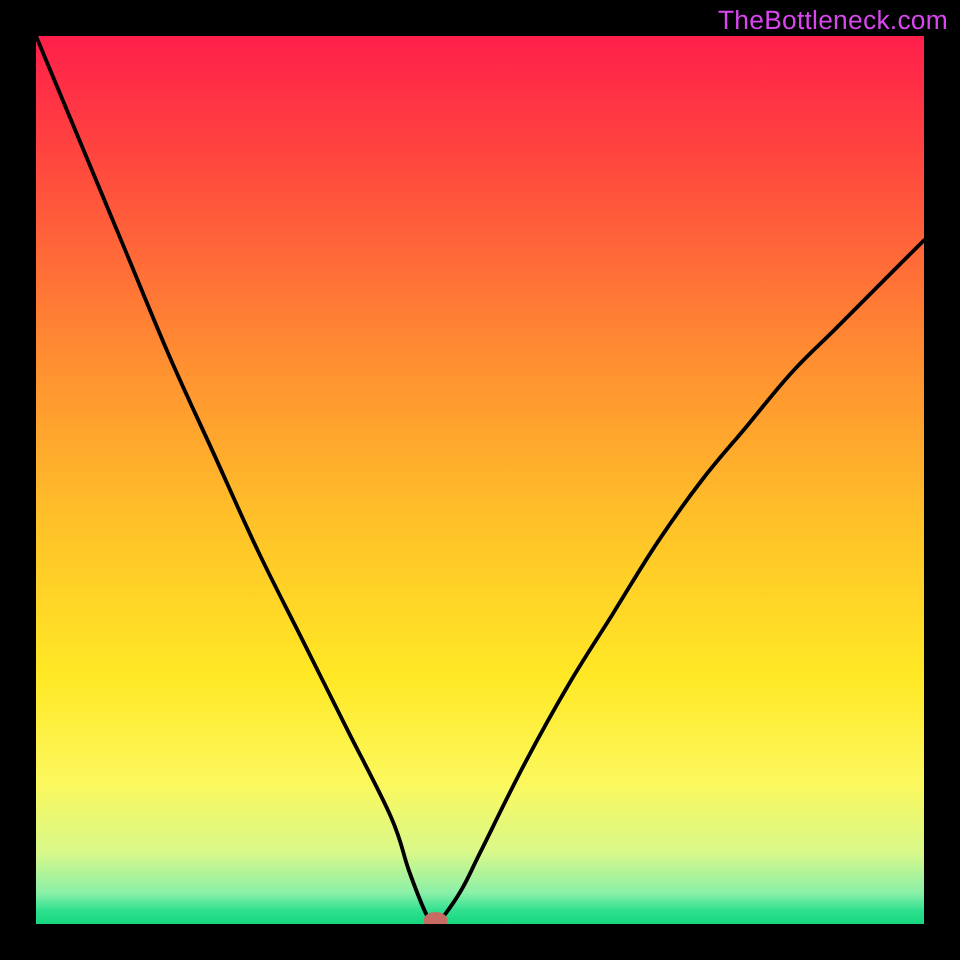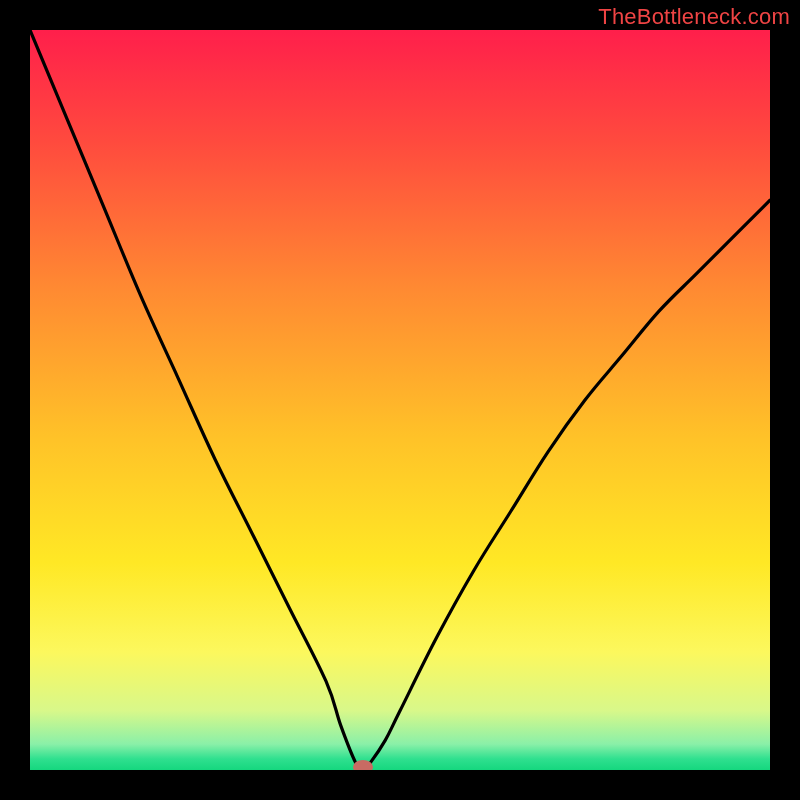--- a/index.html
+++ b/index.html
@@ -16,21 +16,21 @@
     width: 800px;
     height: 800px;
     background: #000;
   }
   .watermark {
     position: absolute;
     top: 4px;
     right: 10px;
     font-size: 22px;
     font-weight: 500;
-    color: #ef4444;
+    color: #d946ef;
     letter-spacing: 0.2px;
     z-index: 5;
     user-select: none;
   }
   svg {
     position: absolute;
     top: 0;
     left: 0;
   }
 </style>

